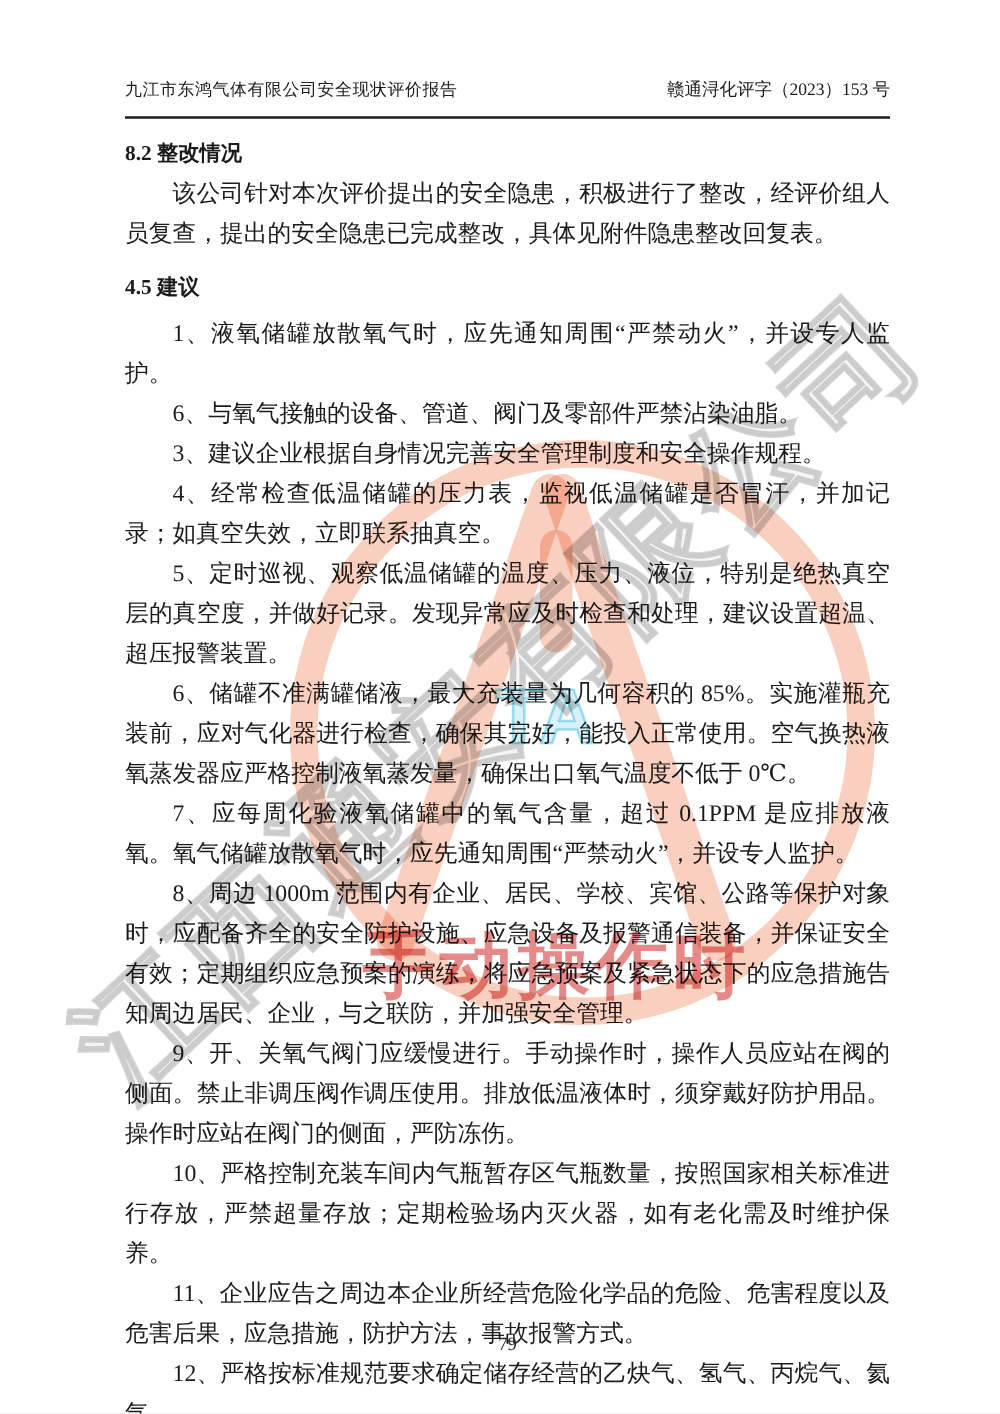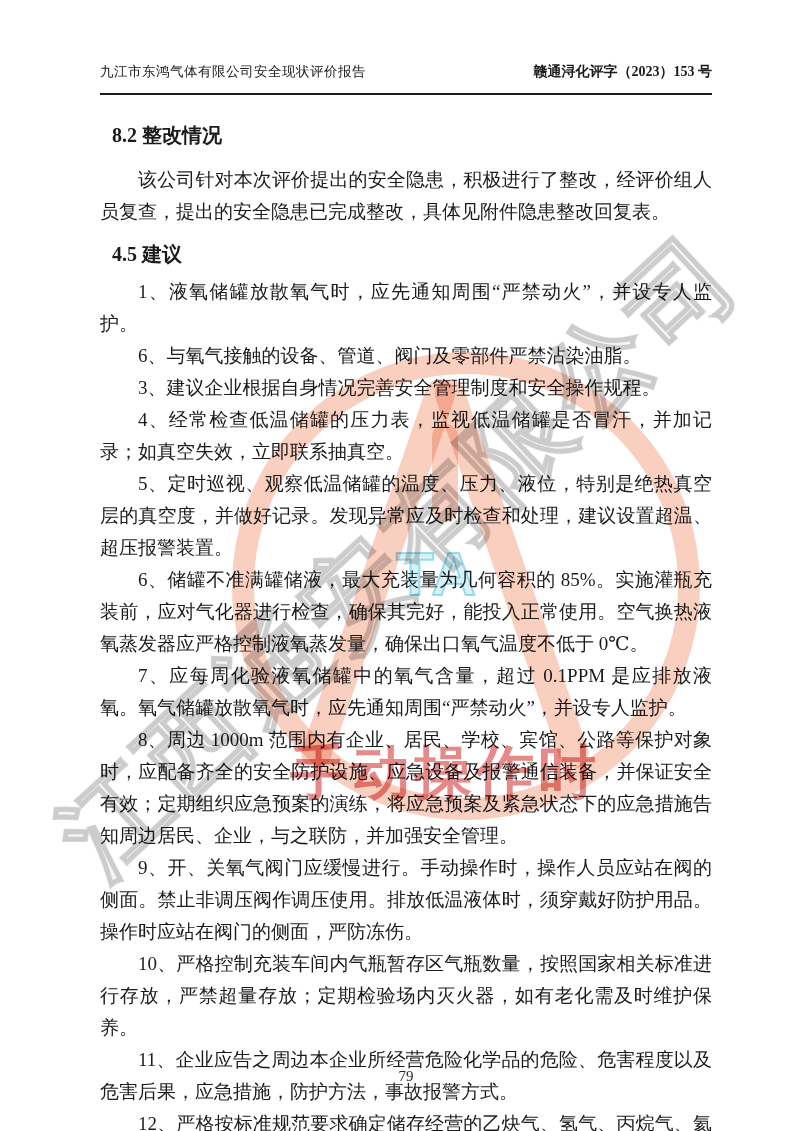--- a/index.html
+++ b/index.html
@@ -11,33 +11,33 @@
     overflow:hidden;
     color:#1b1b1b;
     font-family:"Liberation Serif","DejaVu Serif",serif;
   }
   
   .header{
     position:absolute;left:100px;top:63px;width:612px;
     display:flex;justify-content:space-between;align-items:baseline;
   }
   .header-left{font-size:13.5px;letter-spacing:0.5px;}
-  .header-right{font-size:14px;font-weight:bold;}
+  .header-right{font-size:14px;font-weight:normal;}
   .header-rule{
     position:absolute;left:100px;top:93px;width:612px;
     border-top:2px solid #1d1d1d;height:0;
   }
   
   .content{
     position:absolute;left:100px;top:106px;width:612px;
     font-size:19px;line-height:32px;text-align:justify;
     text-justify:inter-ideograph;
   }
   .sec-heading{
-    font-size:20px;font-weight:bold;margin:12px;line-height:34px;
+    font-size:17px;font-weight:bold;margin:0;line-height:34px;
     text-align:left;
   }
   .sec-heading.second{margin-top:9px;margin-bottom:5px;}
   .para,.item{margin:0;text-indent:2em;}
   
   .footer{
     position:absolute;left:100px;top:1068px;width:612px;
     text-align:center;font-size:15px;color:#2a2a2a;
   }
   

